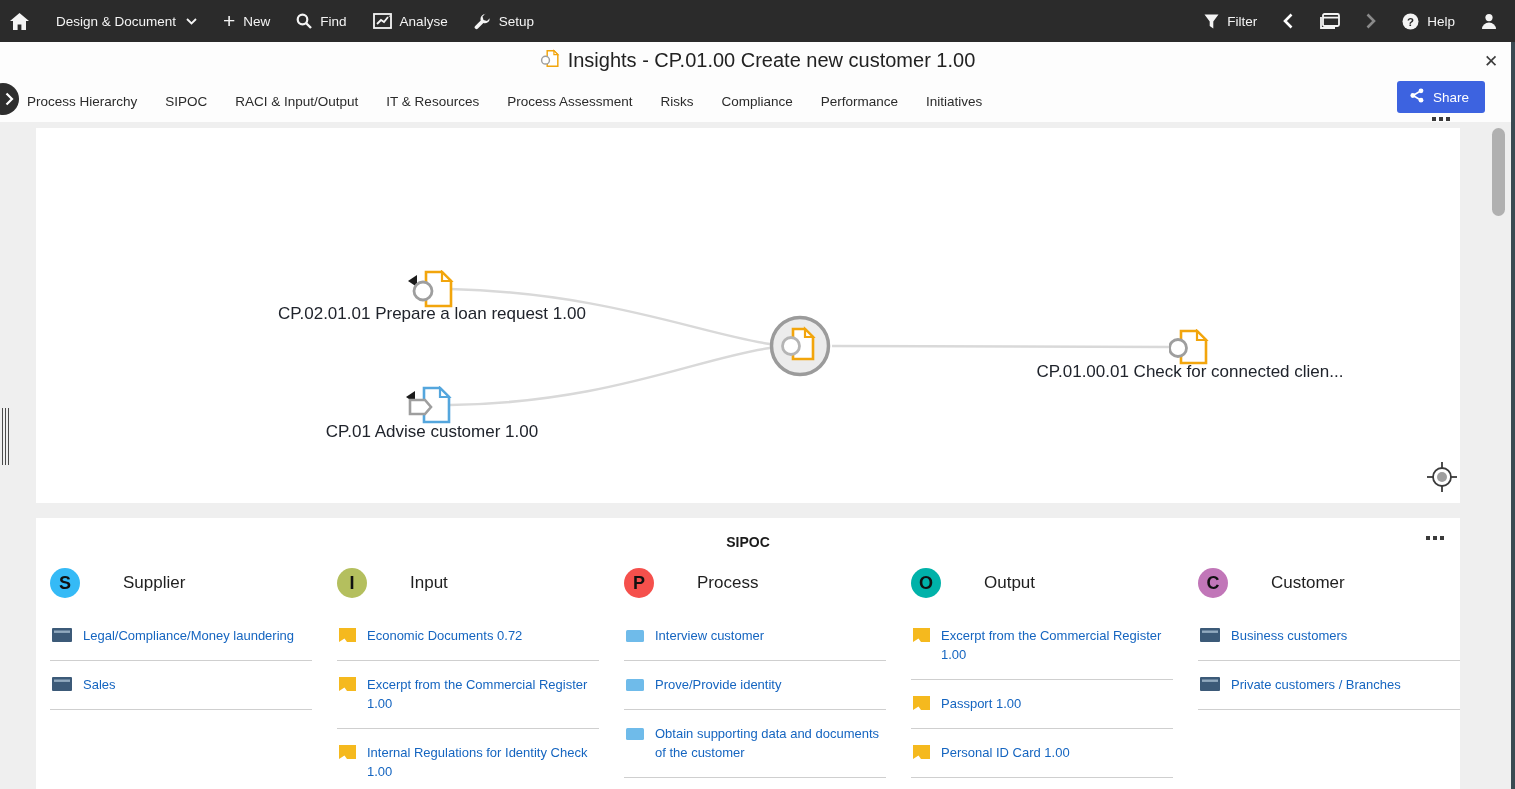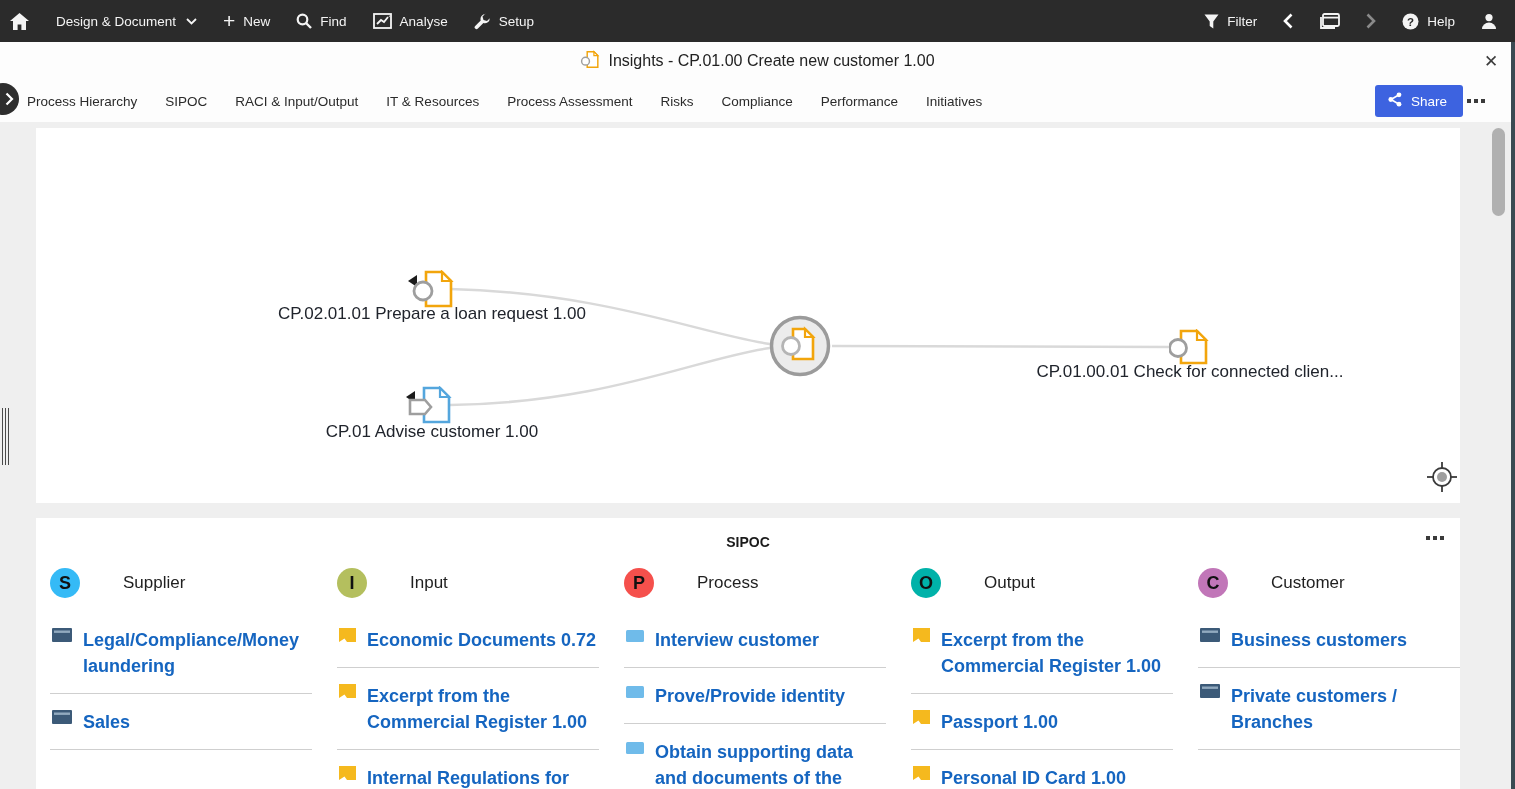--- a/index.html
+++ b/index.html
@@ -13,30 +13,30 @@
              font-size:13.5px; cursor:pointer; white-space:nowrap; }
   .tb-item svg { display:block; }
   .tb-home { padding:0 14px 0 10px; }
   .tb-right { margin-left:auto; display:flex; align-items:center; }
   .tb-plus { font-size:21px; font-weight:400; line-height:1; margin-top:-2px; }
   .caret-down { margin-left:2px; }
 
   
   .titlebar { position:absolute; left:0; top:42px; width:1515px; height:38px; background:#fdfdfd;
               display:flex; align-items:center; justify-content:center; }
-  .titlebar .t-inner { display:flex; align-items:center; gap:8px; font-size:16px; color:#222; }
+  .titlebar .t-inner { display:flex; gap:8px; font-size:20px; color:#222; }
   .close-btn { position:absolute; right:14px; top:9px; width:20px; height:20px; font-size:17px;
                color:#3c3c3c; display:flex; align-items:center; justify-content:center; cursor:pointer; }
 
   
   .tabrow { position:absolute; left:0; top:80px; width:1515px; height:42px; background:#fdfdfd;
             display:flex; align-items:center; }
   .tabs { display:flex; align-items:center; gap:28px; padding-left:27px; }
   .tab { font-size:13.5px; color:#2b2b2b; cursor:pointer; white-space:nowrap; }
-  .tabrow-right { margin-left:auto; display:flex; align-items:center; gap:4px; padding-right:30px; }
+  .tabrow-right { margin-left:auto; display:flex; align-items:center; gap:4px; padding-right:30px;flex-direction:column; }
   .share-btn { display:flex; align-items:center; gap:9px; background:#3d63e0; color:#fff;
                font-size:13.5px; padding:7px 16px 7px 13px; border-radius:3px; cursor:pointer; }
   .more-dots { display:flex; gap:3px; cursor:pointer; }
   .more-dots i { width:4px; height:4px; background:#3a3a3a; display:block; }
 
   .collapse-btn { position:absolute; left:-13px; top:83px; width:32px; height:32px; border-radius:50%;
                   background:#2e2e2e; color:#fff; display:flex; align-items:center; justify-content:center;
                   cursor:pointer; z-index:5; }
   .collapse-btn svg { margin-left:12px; }
 
@@ -66,21 +66,21 @@
   .sipoc-more { position:absolute; right:16px; top:18px; }
   .sipoc-grid { display:grid; grid-template-columns:repeat(5,262px); column-gap:25px;
                 padding:0 0 0 14px; margin-top:18px; }
   .sipoc-head { display:flex; align-items:center; gap:12px; margin-bottom:14px; }
   .sipoc-badge { width:30px; height:30px; border-radius:50%; display:flex; align-items:center;
                  justify-content:center; font-size:18px; font-weight:bold; color:#111; }
   .sipoc-head-label { font-size:17px; color:#1f1f1f;margin-left:31px; }
   .sipoc-item { display:flex; align-items:flex-start; gap:11px; padding:15px 0 14px 2px;
                 border-bottom:1px solid #cfcfcf; cursor:pointer; }
   .sipoc-item .itm-icon { flex:0 0 auto; margin-top:1px; }
-  .sipoc-item .itm-label { font-size:18px; color:#1565c0; line-height:1.45;font-weight:bold; }
+  .sipoc-item .itm-label { font-size:13px; color:#1565c0; line-height:1.45; }
 </style>
 </head>
 <body>
 
 <div class="toolbar">
   <div class="tb-item tb-home">
     <span>
       <svg width="19" height="17" viewBox="0 0 19 17">
           <path d="M9.5 0 L19 8 h-3 v9 h-4.6 v-5.5 h-3.8 V17 H3 V8 H0 Z" fill="#f4f4f4"></path>
         </svg>

